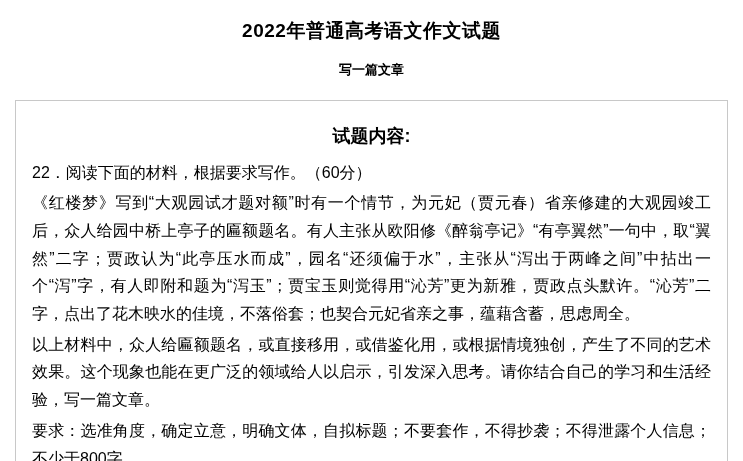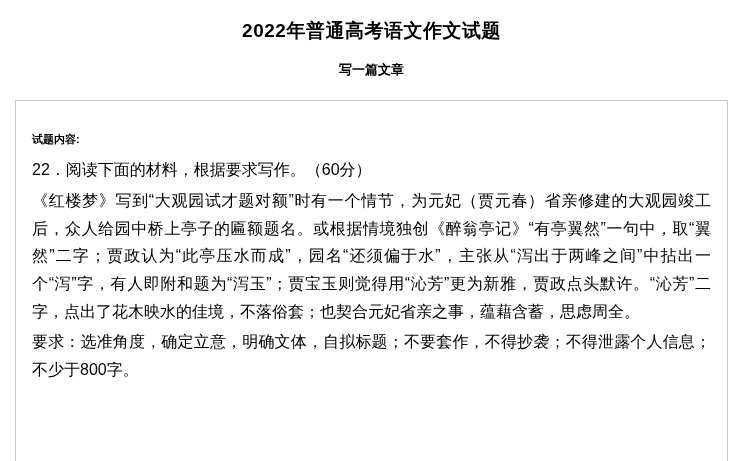--- a/index.html
+++ b/index.html
@@ -40,24 +40,25 @@
   }
   .content-box {
     margin: 21px 15px 0 15px;
     border: 1px solid #c8c8c8;
     box-sizing: border-box;
     padding: 14px 16px 16px 16px;
     height: 368px;
     overflow: hidden;
   }
   .section-label {
-    font-size: 11px;
+    font-size: 18px;
     font-weight: bold;
-    margin: 16px 0 9px 0;
+    margin: 8px 0 9px 0;
     line-height: 1.5;
+    text-align: center;
   }
   .para {
     font-size: 16px;
     line-height: 1.73;
     margin: 0 0 3px 0;
     text-align: justify;
     text-justify: inter-ideograph;
   }
   .para.indent-none {
     text-indent: 0;
@@ -67,17 +68,18 @@
 <body>
 
 <div class="page">
 
   <h1 class="title">2022年普通高考语文作文试题</h1>
   <h2 class="subtitle">写一篇文章</h2>
 
   <div class="content-box">
     <div class="section-label">试题内容:</div>
     <p class="para indent-none">22．阅读下面的材料，根据要求写作。（60分）</p>
-    <p class="para indent-none">《红楼梦》写到“大观园试才题对额”时有一个情节，为元妃（贾元春）省亲修建的大观园竣工后，众人给园中桥上亭子的匾额题名。或根据情境独创《醉翁亭记》“有亭翼然”一句中，取“翼然”二字；贾政认为“此亭压水而成”，园名“还须偏于水”，主张从“泻出于两峰之间”中拈出一个“泻”字，有人即附和题为“泻玉”；贾宝玉则觉得用“沁芳”更为新雅，贾政点头默许。“沁芳”二字，点出了花木映水的佳境，不落俗套；也契合元妃省亲之事，蕴藉含蓄，思虑周全。</p>
+    <p class="para indent-none">《红楼梦》写到“大观园试才题对额”时有一个情节，为元妃（贾元春）省亲修建的大观园竣工后，众人给园中桥上亭子的匾额题名。有人主张从欧阳修《醉翁亭记》“有亭翼然”一句中，取“翼然”二字；贾政认为“此亭压水而成”，园名“还须偏于水”，主张从“泻出于两峰之间”中拈出一个“泻”字，有人即附和题为“泻玉”；贾宝玉则觉得用“沁芳”更为新雅，贾政点头默许。“沁芳”二字，点出了花木映水的佳境，不落俗套；也契合元妃省亲之事，蕴藉含蓄，思虑周全。</p>
+    <p class="para indent-none">以上材料中，众人给匾额题名，或直接移用，或借鉴化用，或根据情境独创，产生了不同的艺术效果。这个现象也能在更广泛的领域给人以启示，引发深入思考。请你结合自己的学习和生活经验，写一篇文章。</p>
     <p class="para indent-none">要求：选准角度，确定立意，明确文体，自拟标题；不要套作，不得抄袭；不得泄露个人信息；不少于800字。</p>
   </div>
 
 </div>
 
 </body></html>

